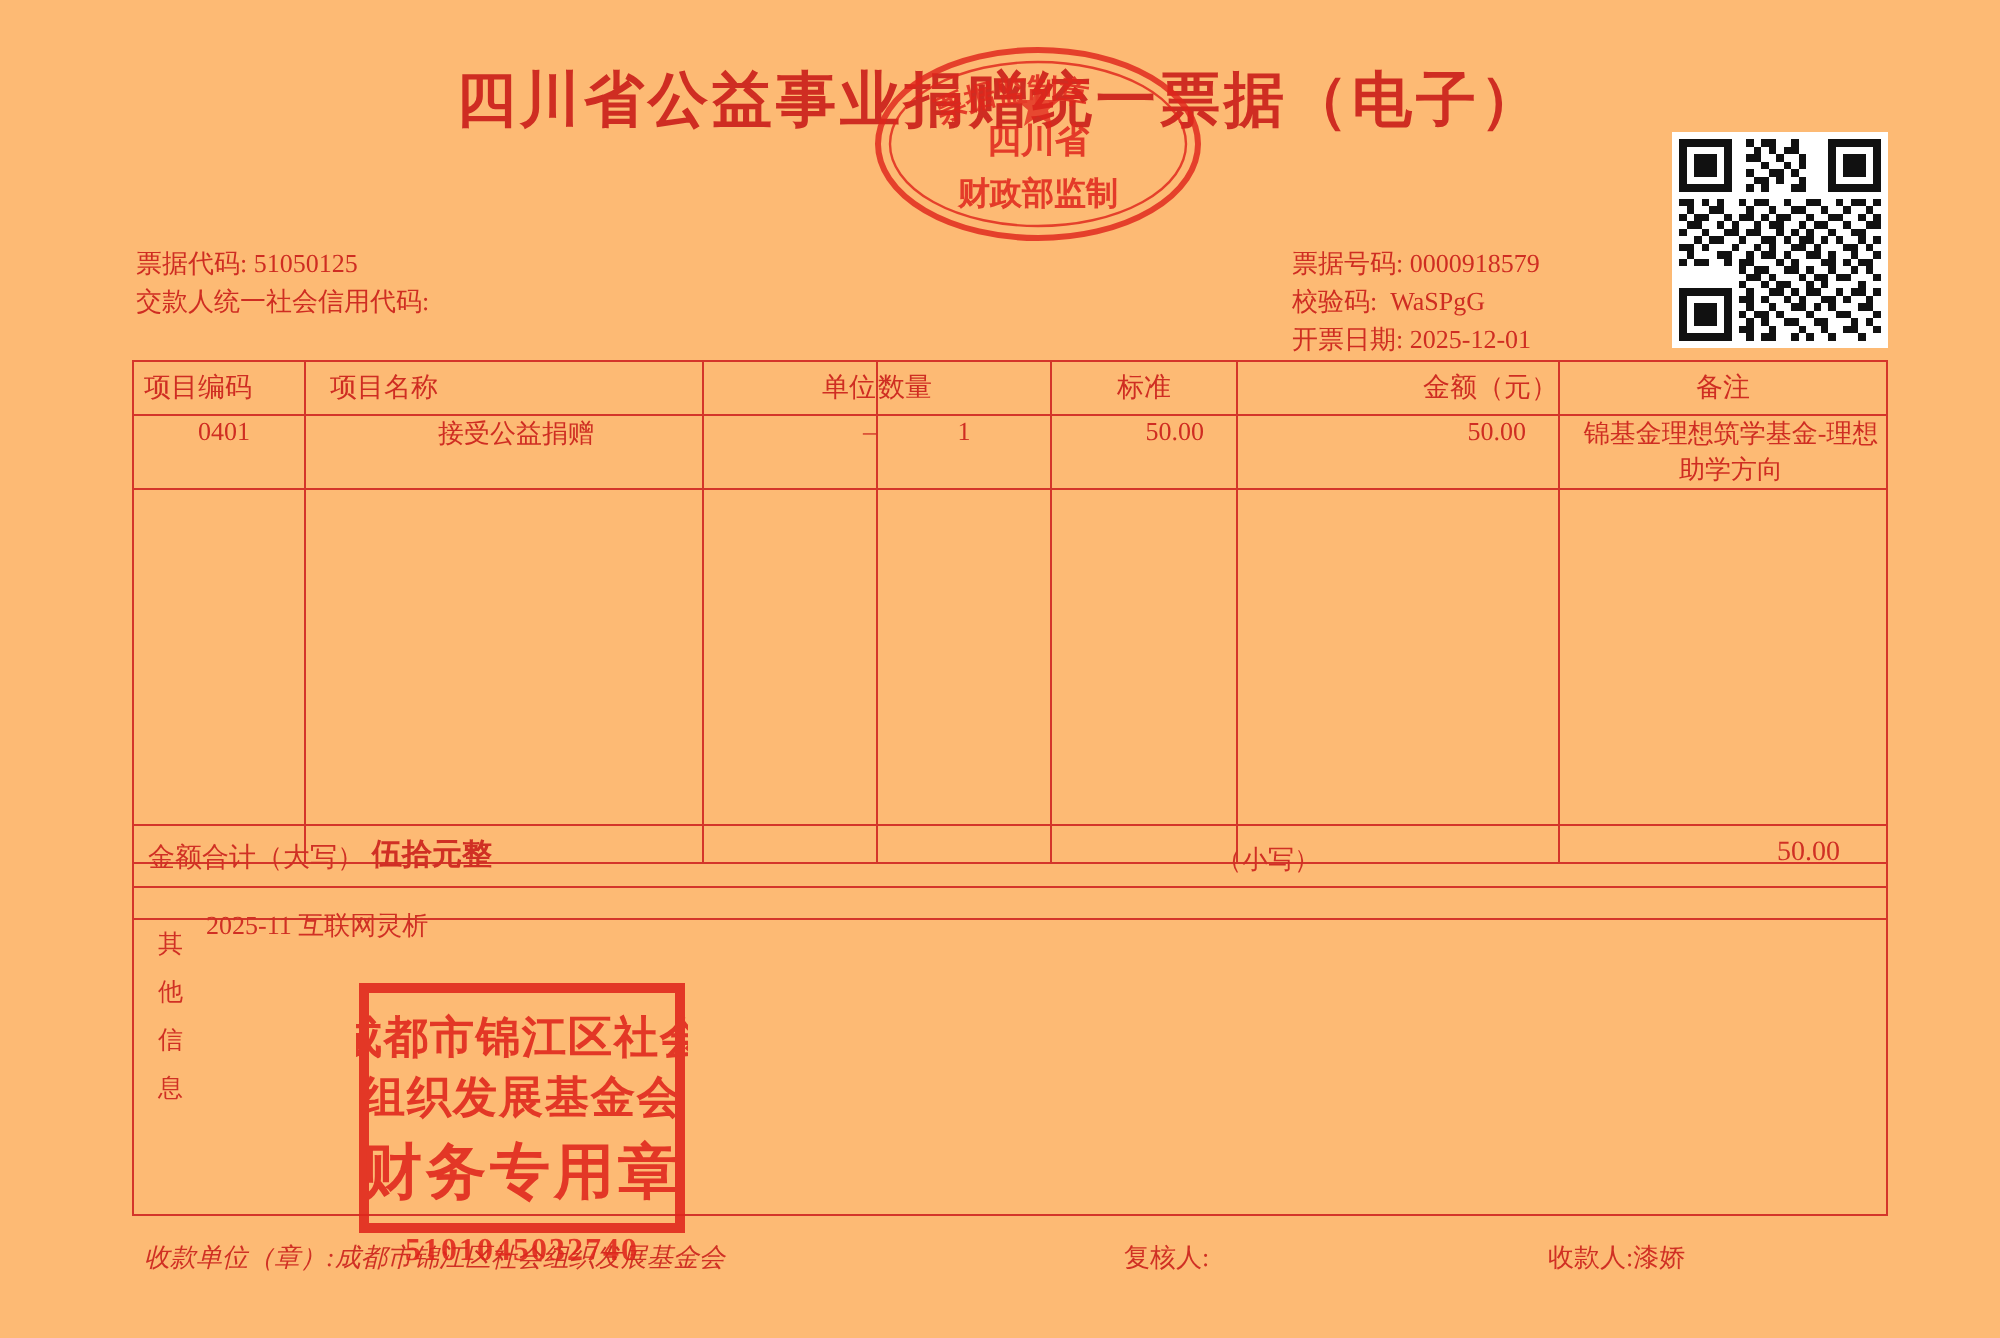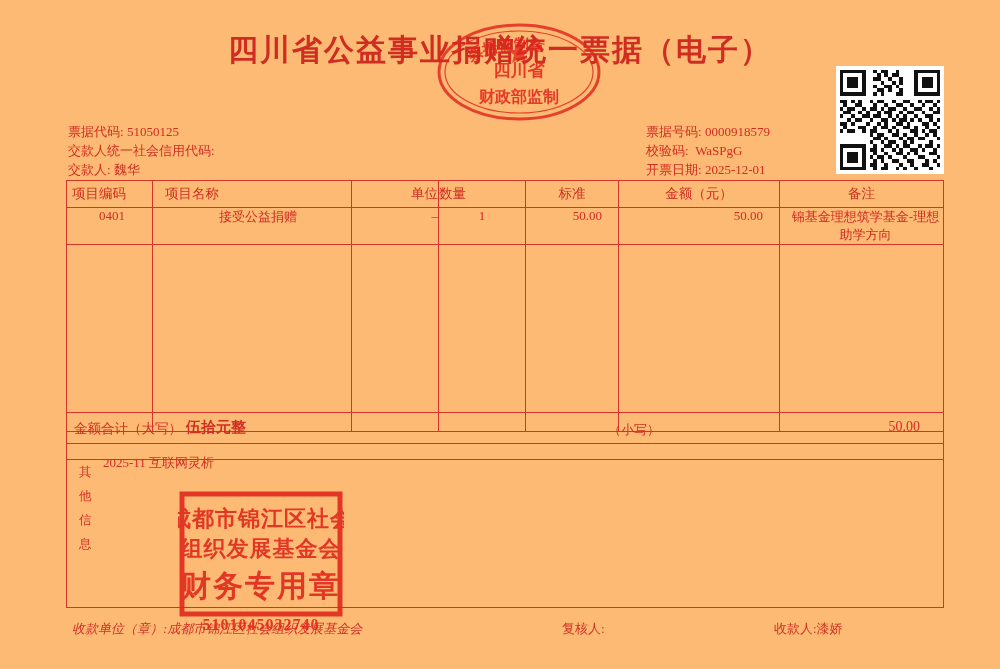--- a/index.html
+++ b/index.html
@@ -294,24 +294,20 @@
 
   <div class="hdr-left">
     <div class="hdr-row">
       <span>票据代码:</span>
       <span class="val">51050125</span>
     </div>
     <div class="hdr-row">
       <span>交款人统一社会信用代码:</span>
       <span class="val"></span>
     </div>
-    <div class="hdr-row">
-      <span>交款人:</span>
-      <span class="val">魏华</span>
-    </div>
   </div>
 
   <div class="hdr-right">
     <div class="hdr-row">
       <span>票据号码:</span>
       <span class="val">0000918579</span>
     </div>
     <div class="hdr-row">
       <span>校验码:</span>
       &nbsp;<span class="val">WaSPgG</span>
@@ -324,21 +320,21 @@
 
   <div class="tbl">
     <table>
       <thead>
         <tr>
           <th class="c-code">项目编码</th>
           <th class="c-name">项目名称</th>
           <th class="c-unit">单位</th>
           <th class="c-qty">数量</th>
           <th class="c-std" style="text-align:center;padding-right:0">标准</th>
-          <th class="c-amt" style="text-align:center;padding-right:0">金额（元）</th>
+          <th class="c-amt" style="text-align:right;padding-right:0">金额（元）</th>
           <th class="c-rem" style="text-align:center;padding-left:0">备注</th>
         </tr>
       </thead>
       <tbody>
         <tr>
           <td class="c-code">0401</td>
           <td class="c-name">接受公益捐赠</td>
           <td class="c-unit">–</td>
           <td class="c-qty">1</td>
           <td class="c-std">50.00</td>

